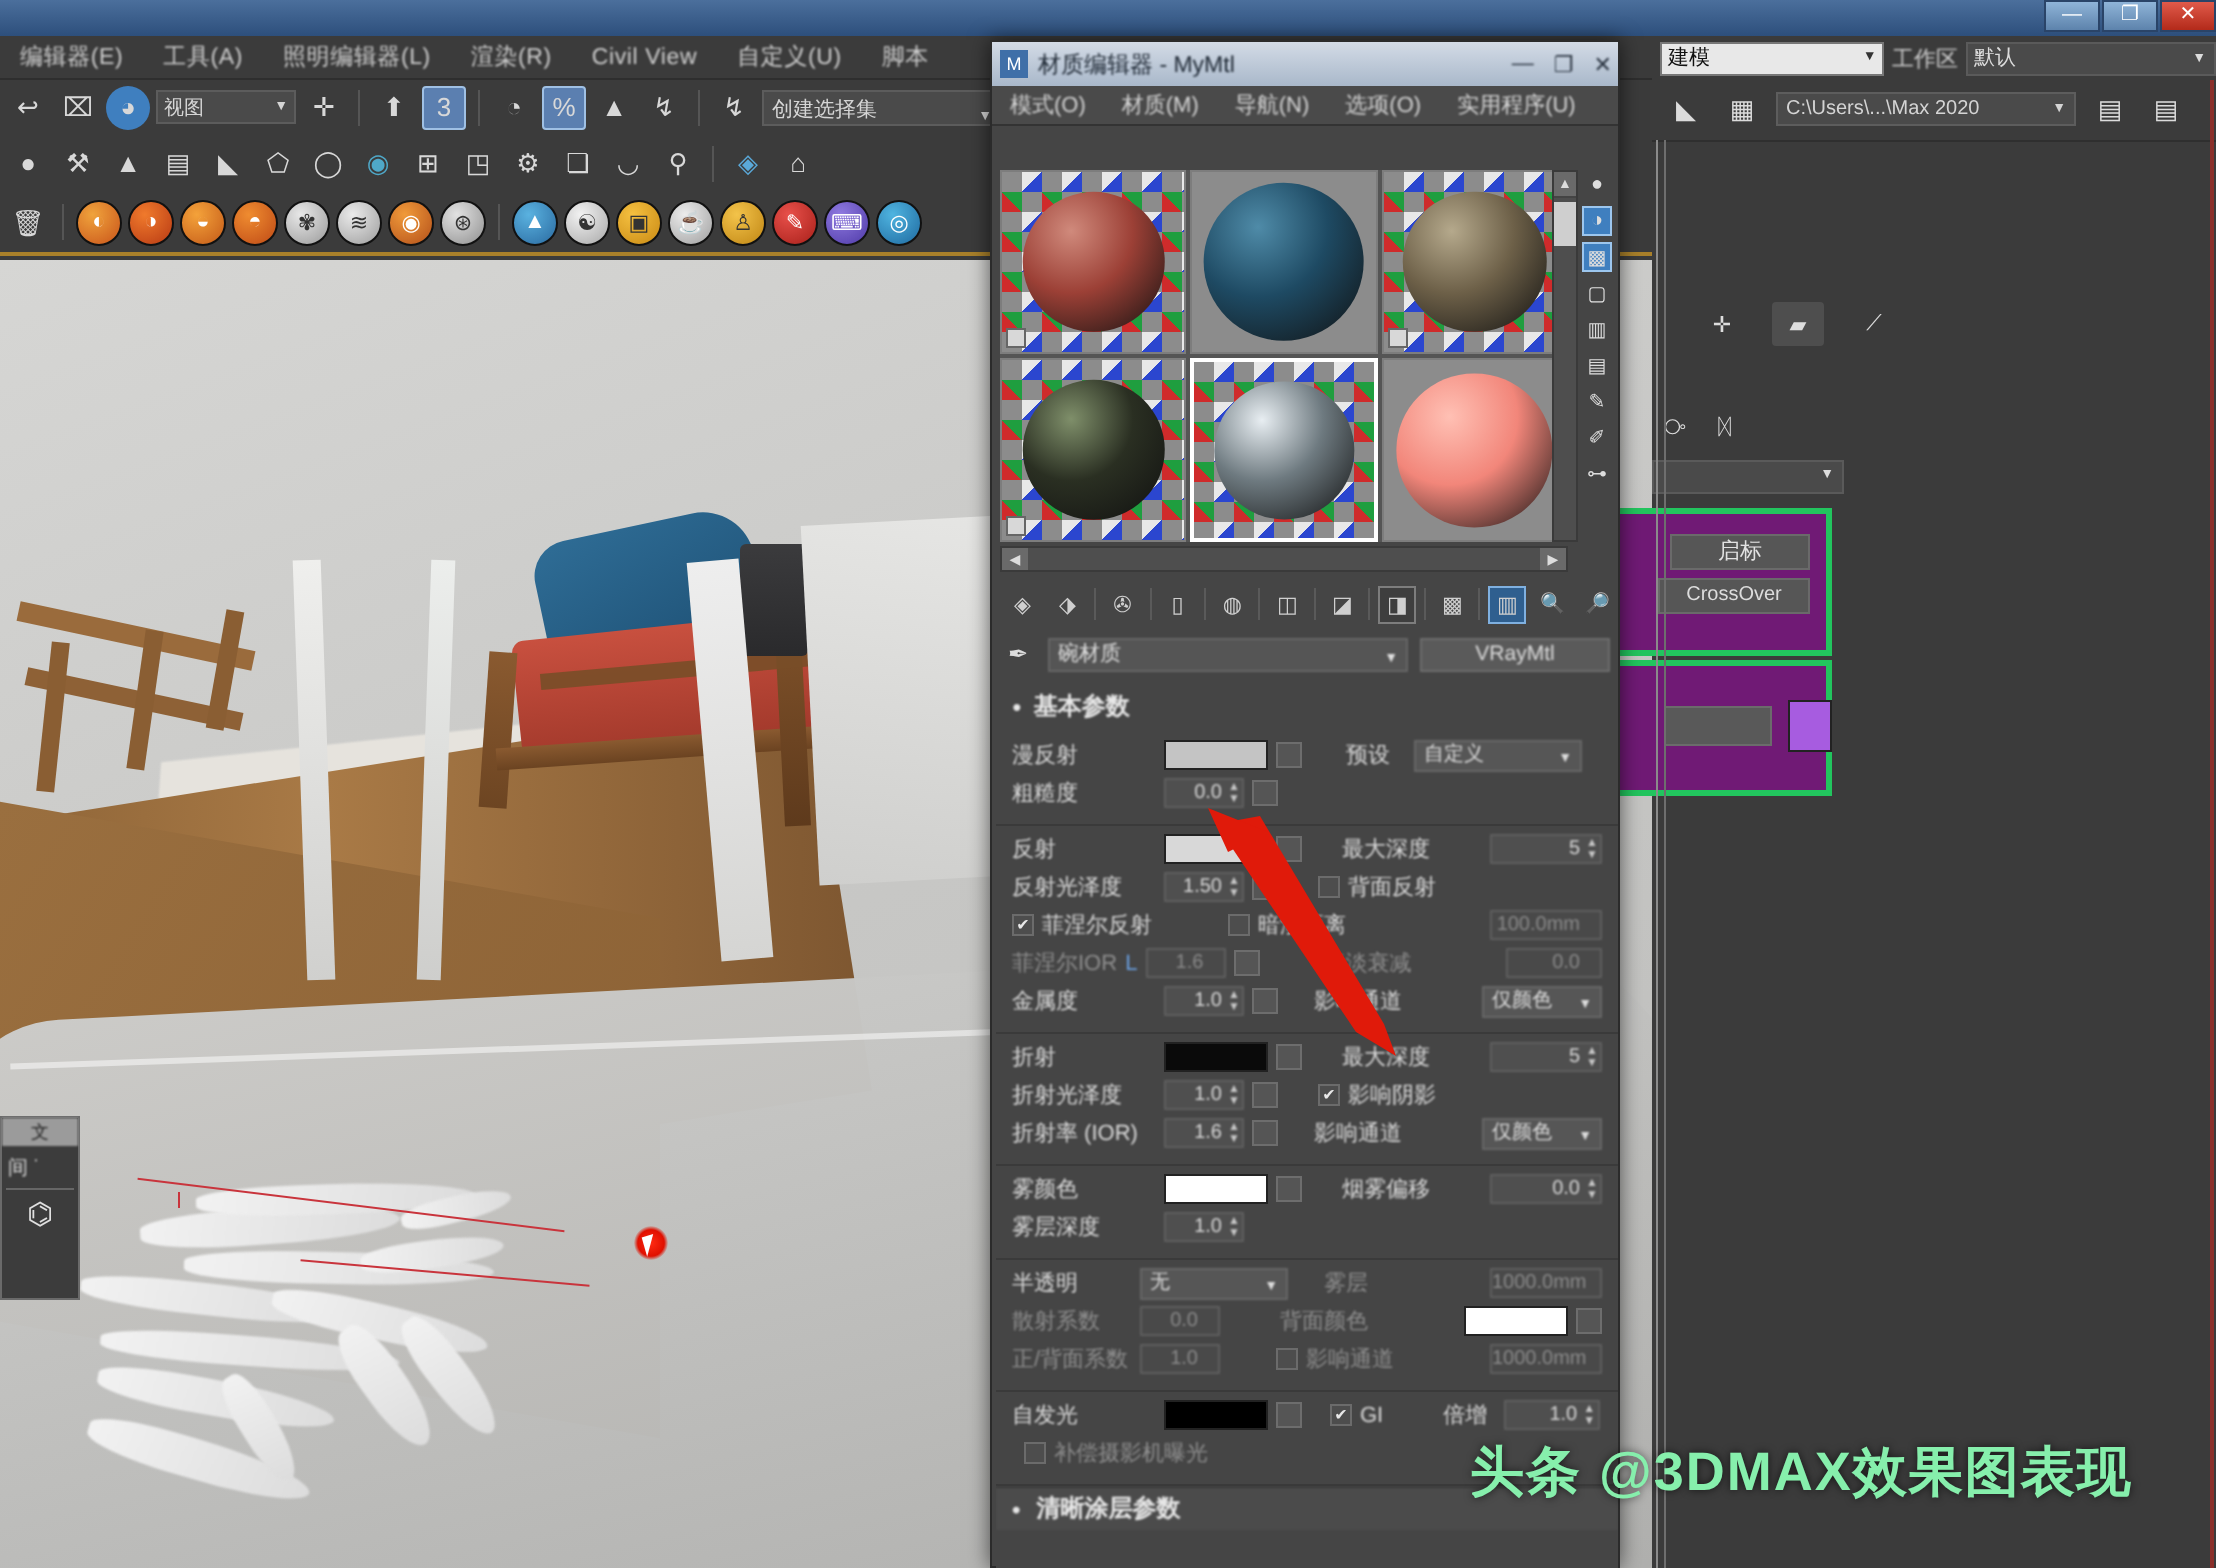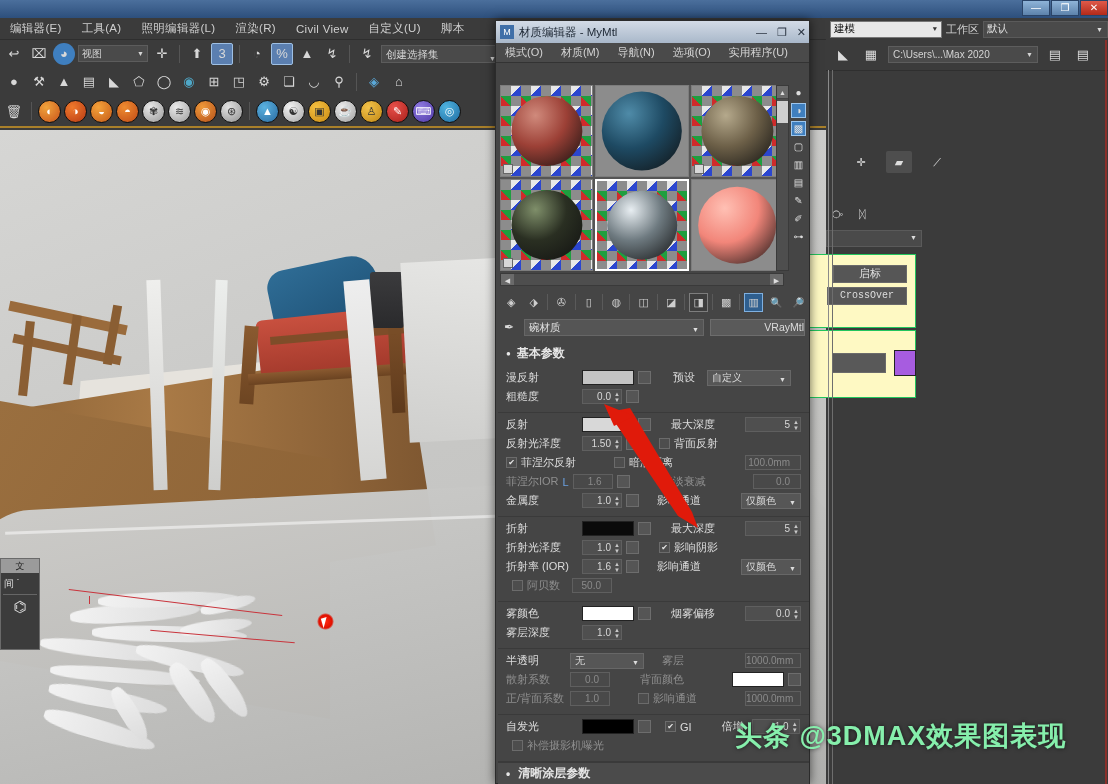--- a/index.html
+++ b/index.html
@@ -161,22 +161,22 @@
   .rp-tabrow { position: absolute; top: 108px; left: 0; width: 282px; height: 28px;
     display: flex; align-items: center; gap: 12px; padding-left: 22px; }
   .rp-tab { width: 26px; height: 22px; display: flex; align-items: center; justify-content: center;
     color: #ddd; filter: blur(.3px); }
   .rp-tab.sel { background: #4e4e4e; border-radius: 2px; }
   .rp-iconrow2 { position: absolute; top: 162px; left: 0; width: 282px; height: 24px;
     display: flex; align-items: center; gap: 16px; padding-left: 6px; color: #ddd; filter: blur(.3px); }
   .rp-combo-wide { position: absolute; top: 190px; left: 0px; width: 96px; height: 17px;
     background: #4a4a4a; border: 1px solid #5a5a5a; filter: blur(.3px); }
   .rp-combo-wide .caret { position: absolute; right: 4px; top: 3px; font-size: 7px; color: #ddd; }
-  .rp-group { position: absolute; left: -20px; width: 110px; background: #fef9c3;
-    border: 1px solid #22c55e; font-family: Liberation Mono, monospace; }
+  .rp-group { position: absolute; left: -20px; width: 110px; background: #701a75;
+    border: 3px solid #22c55e; }
   .rp-grp1 { top: 214px; height: 74px; }
   .rp-grp2 { top: 290px; height: 68px; }
   .rp-btn { margin: 10px 8px 0 26px; height: 18px; background: #565656; border: 1px solid #6a6a6a;
     color: #e2e2e2; font-size: 11px; text-align: center; line-height: 16px; filter: blur(.35px); }
   .rp-fld { margin: 4px 8px 0 20px; height: 18px; background: #565656; border: 1px solid #6a6a6a;
     color: #dcdcdc; font-size: 10px; text-align: center; line-height: 16px; filter: blur(.35px); }
   .rp-swatch-row { position: absolute; top: 310px; left: 6px; display: flex; align-items: center; gap: 8px; }
   .rp-swatch-bar { width: 54px; height: 20px; background: #595959; border: 1px solid #6b6b6b; }
   .rp-swatch { width: 22px; height: 26px; border: 1px solid #222; }
   .rp-vline { position: absolute; top: 30px; left: 2px; width: 1px; height: 754px; background: #8b8b8b; }
@@ -243,21 +243,21 @@
 
   .me-namerow { position: absolute; left: 4px; top: 296px; width: 306px; height: 20px;
     display: flex; align-items: center; gap: 6px; }
   .me-eyedrop { width: 18px; height: 18px; color: #dcdcdc; font-size: 12px;
     display:flex; align-items:center; justify-content:center; filter: blur(.3px); }
   .me-namefield { width: 180px; height: 17px; background: #555; border: 1px solid #666;
     color: #e0e0e0; font-size: 10.5px; padding: 0 4px; line-height: 15px; position: relative;
     filter: blur(.4px); }
   .me-namefield .caret { position: absolute; right: 4px; top: 2px; font-size: 7px; }
   .me-typebtn { width: 95px; height: 17px; background: #5a5a5a; border: 1px solid #6d6d6d;
-    color: #dcdcdc; font-size: 10.5px; text-align: right; line-height: 15px; filter: blur(.4px); }
+    color: #dcdcdc; font-size: 10.5px; text-align: center; line-height: 15px; filter: blur(.4px); }
 
   
   .me-body { position: absolute; left: 2px; top: 320px; width: 311px; height: 444px;
     background: #454545; overflow: hidden; }
   .rollout-hdr { display: flex; align-items: center; gap: 6px; padding: 4px 0 4px 8px;
     color: #e8e8e8; font-size: 12px; font-weight: bold; filter: blur(.4px); }
   .rollout-hdr .bullet { font-size: 8px; }
   .grp { padding: 2px 8px 6px 8px; border-bottom: 1px solid #3a3a3a; }
   .row { display: flex; align-items: center; height: 19px; gap: 4px; }
   .lbl { color: #dcdcdc; font-size: 11px; filter: blur(.42px); white-space: nowrap; }
@@ -720,27 +720,20 @@
             <span class="arrows">▲<br>▼</span>
           </span>
           <span class="mapbtn"></span>
           <span class="lbl" style="margin-left:14px">影响通道</span>
           <span class="spacer"></span>
           <span class="ddl w60">
             <span>仅颜色</span>
             <span class="caret">▼</span>
           </span>
         </div>
-        <div class="row">
-          <span class="cb" style="margin-left:6px"></span>
-          <span class="lbl dim">阿贝数</span>
-          <span class="spin dim" style="margin-left:8px">
-            <span>50.0</span>
-          </span>
-        </div>
       </div>
 
       <div class="grp">
         <div class="row">
           <span class="lbl w72">雾颜色</span>
           <span class="sw" id="sw-fog" style="background: rgb(255, 255, 255);"></span>
           <span class="mapbtn"></span>
           <span class="lbl" style="margin-left:16px">烟雾偏移</span>
           <span class="spacer"></span>
           <span class="spin w56">

